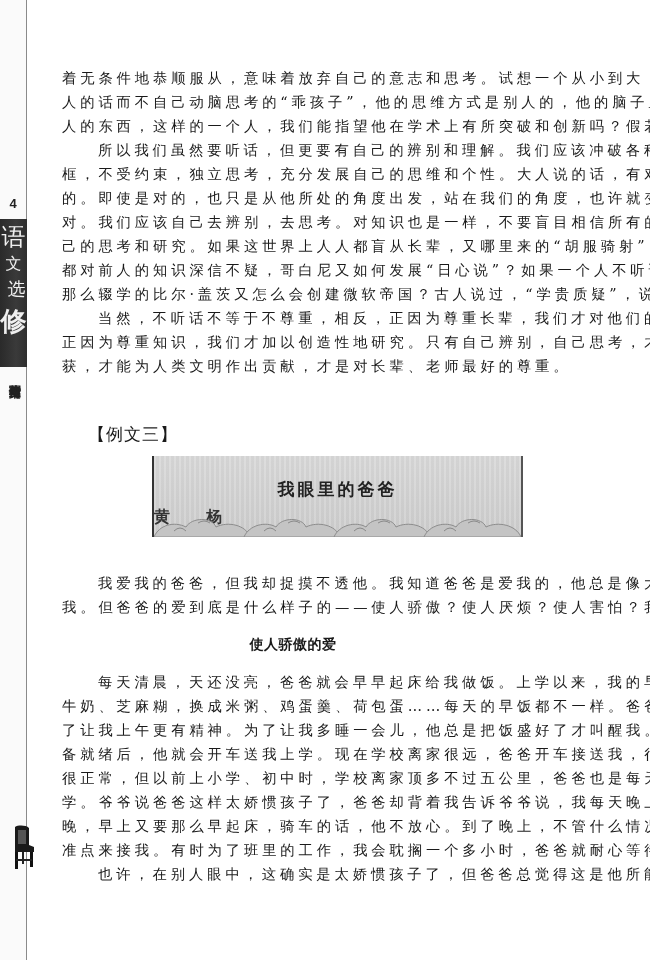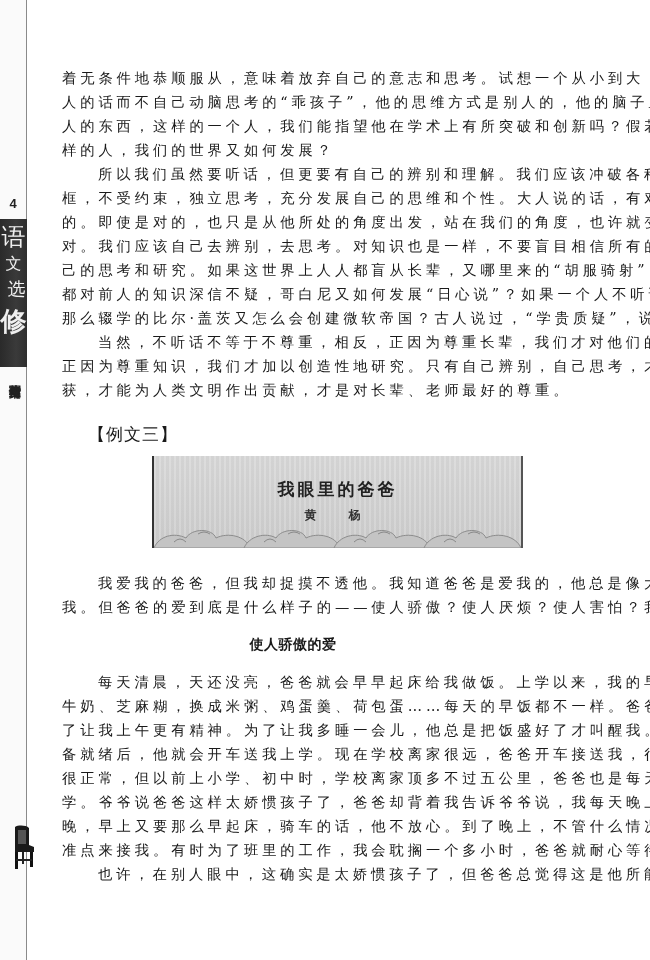--- a/index.html
+++ b/index.html
@@ -36,35 +36,35 @@
 
   .text-block { position: absolute; left: 62px; width: 548px; font-size: 14.3px; letter-spacing: 3.9px; }
   .line { height: 24px; line-height: 24px; white-space: nowrap; display: block; }
   .line.indent { padding-left: 36px; }
 
   .example-heading {
     position: absolute; left: 88px; top: 423px;
     font-family: "Liberation Sans", "DejaVu Sans", sans-serif; font-weight: normal; font-size: 17px; letter-spacing: 1px;
   }
   .title-box {
-    position: absolute; left: 152px; top: 456px; width: 367px; height: 92px;
+    position: absolute; left: 152px; top: 456px; width: 367px; height: 81px;
     background: #d6d6d6;
     background-image:
       repeating-linear-gradient(90deg, rgba(255,255,255,0.08) 0 2px, rgba(0,0,0,0.03) 2px 5px),
       linear-gradient(180deg, #dadada, #cfcfcf);
     border-left: 2px solid #333; border-right: 2px solid #555;
     overflow: hidden;
   }
   .title-main {
     position: absolute; left: 0; right: 0; top: 22px; text-align: center;
     font-size: 17px; font-weight: bold; letter-spacing: 3px; color: #222;
   }
   .title-author {
-    position: absolute; left: 0; right: 0; top: 51px; text-align: center;
-    font-size: 12px; font-weight: bold; letter-spacing: 10px; color: #333;
+    position: absolute; left: 0; right: 0; top: 51px; 
+    font-size: 16px; font-weight: bold; letter-spacing: 10px; color: #333;
   }
   .cloud-border { position: absolute; left: 0; bottom: 0; width: 100%; height: 26px; }
 
   .subheading {
     position: absolute; left: 0; width: 550px; top: 636px; text-align: center; padding-left: 36px; box-sizing: border-box;
     font-family: "Liberation Sans", "DejaVu Sans", sans-serif; font-weight: bold; font-size: 14px; letter-spacing: 0.5px;
   }
 </style>
 </head>
 <body>
@@ -89,21 +89,20 @@
   <rect x="3" y="27" width="3" height="17" fill="#111"></rect>
   <rect x="18" y="27" width="3" height="15" fill="#111"></rect>
   <rect x="10" y="27" width="2" height="12" fill="#222"></rect>
   <rect x="4" y="34" width="16" height="2" fill="#222"></rect>
 </svg>
 
 <div class="text-block" style="top:66px;">
   <span class="line">着无条件地恭顺服从，意味着放弃自己的意志和思考。试想一个从小到大，从来都只听大</span>
   <span class="line">人的话而不自己动脑思考的“乖孩子”，他的思维方式是别人的，他的脑子里装的全是别</span>
   <span class="line">人的东西，这样的一个人，我们能指望他在学术上有所突破和创新吗？假若世界上都是这</span>
-  <span class="line">样的人，我们的世界又如何发展？</span>
   <span class="line indent">所以我们虽然要听话，但更要有自己的辨别和理解。我们应该冲破各种各样的条条框</span>
   <span class="line">框，不受约束，独立思考，充分发展自己的思维和个性。大人说的话，有对的，也有不对</span>
   <span class="line">的。即使是对的，也只是从他所处的角度出发，站在我们的角度，也许就变成不对或不全</span>
   <span class="line">对。我们应该自己去辨别，去思考。对知识也是一样，不要盲目相信所有的知识，要有自</span>
   <span class="line">己的思考和研究。如果这世界上人人都盲从长辈，又哪里来的“胡服骑射”？如果每个人</span>
   <span class="line">都对前人的知识深信不疑，哥白尼又如何发展“日心说”？如果一个人不听话便一事无成，</span>
   <span class="line">那么辍学的比尔·盖茨又怎么会创建微软帝国？古人说过，“学贵质疑”，说白了，其实就</span>
   <span class="line indent">当然，不听话不等于不尊重，相反，正因为尊重长辈，我们才对他们的话认真思考。</span>
   <span class="line">正因为尊重知识，我们才加以创造性地研究。只有自己辨别，自己思考，才能真正有收</span>
   <span class="line">获，才能为人类文明作出贡献，才是对长辈、老师最好的尊重。</span>

